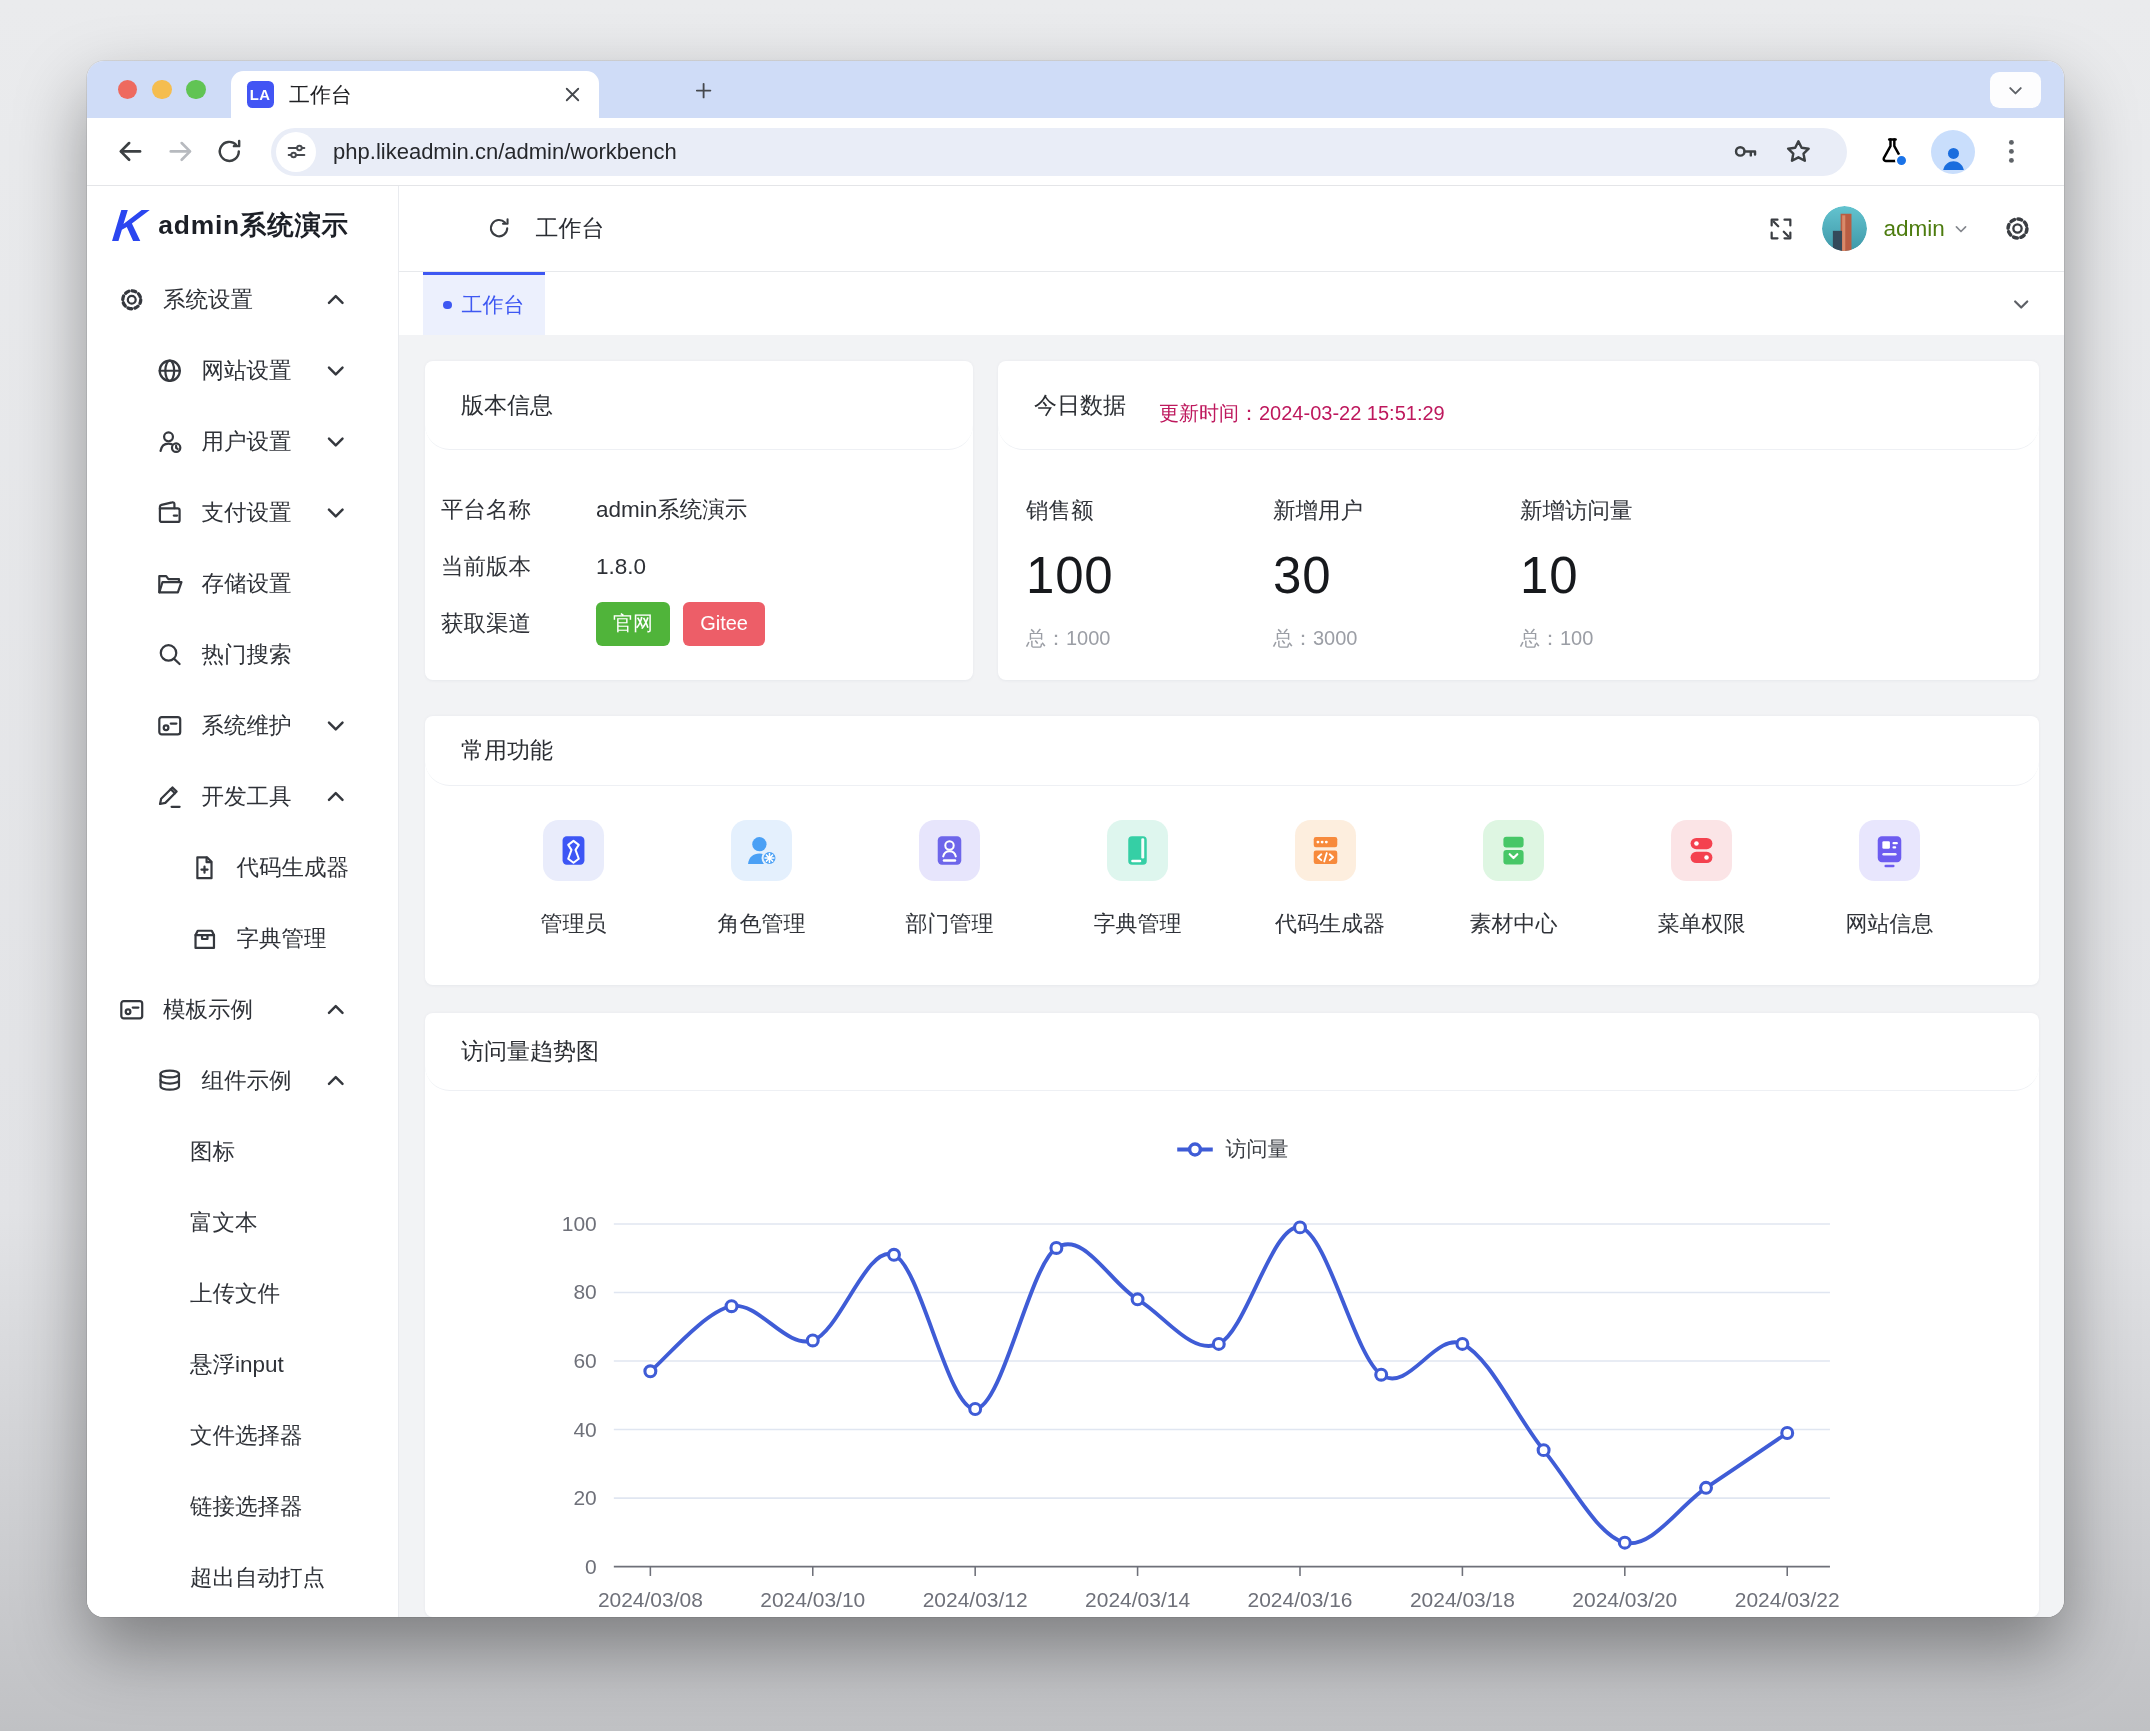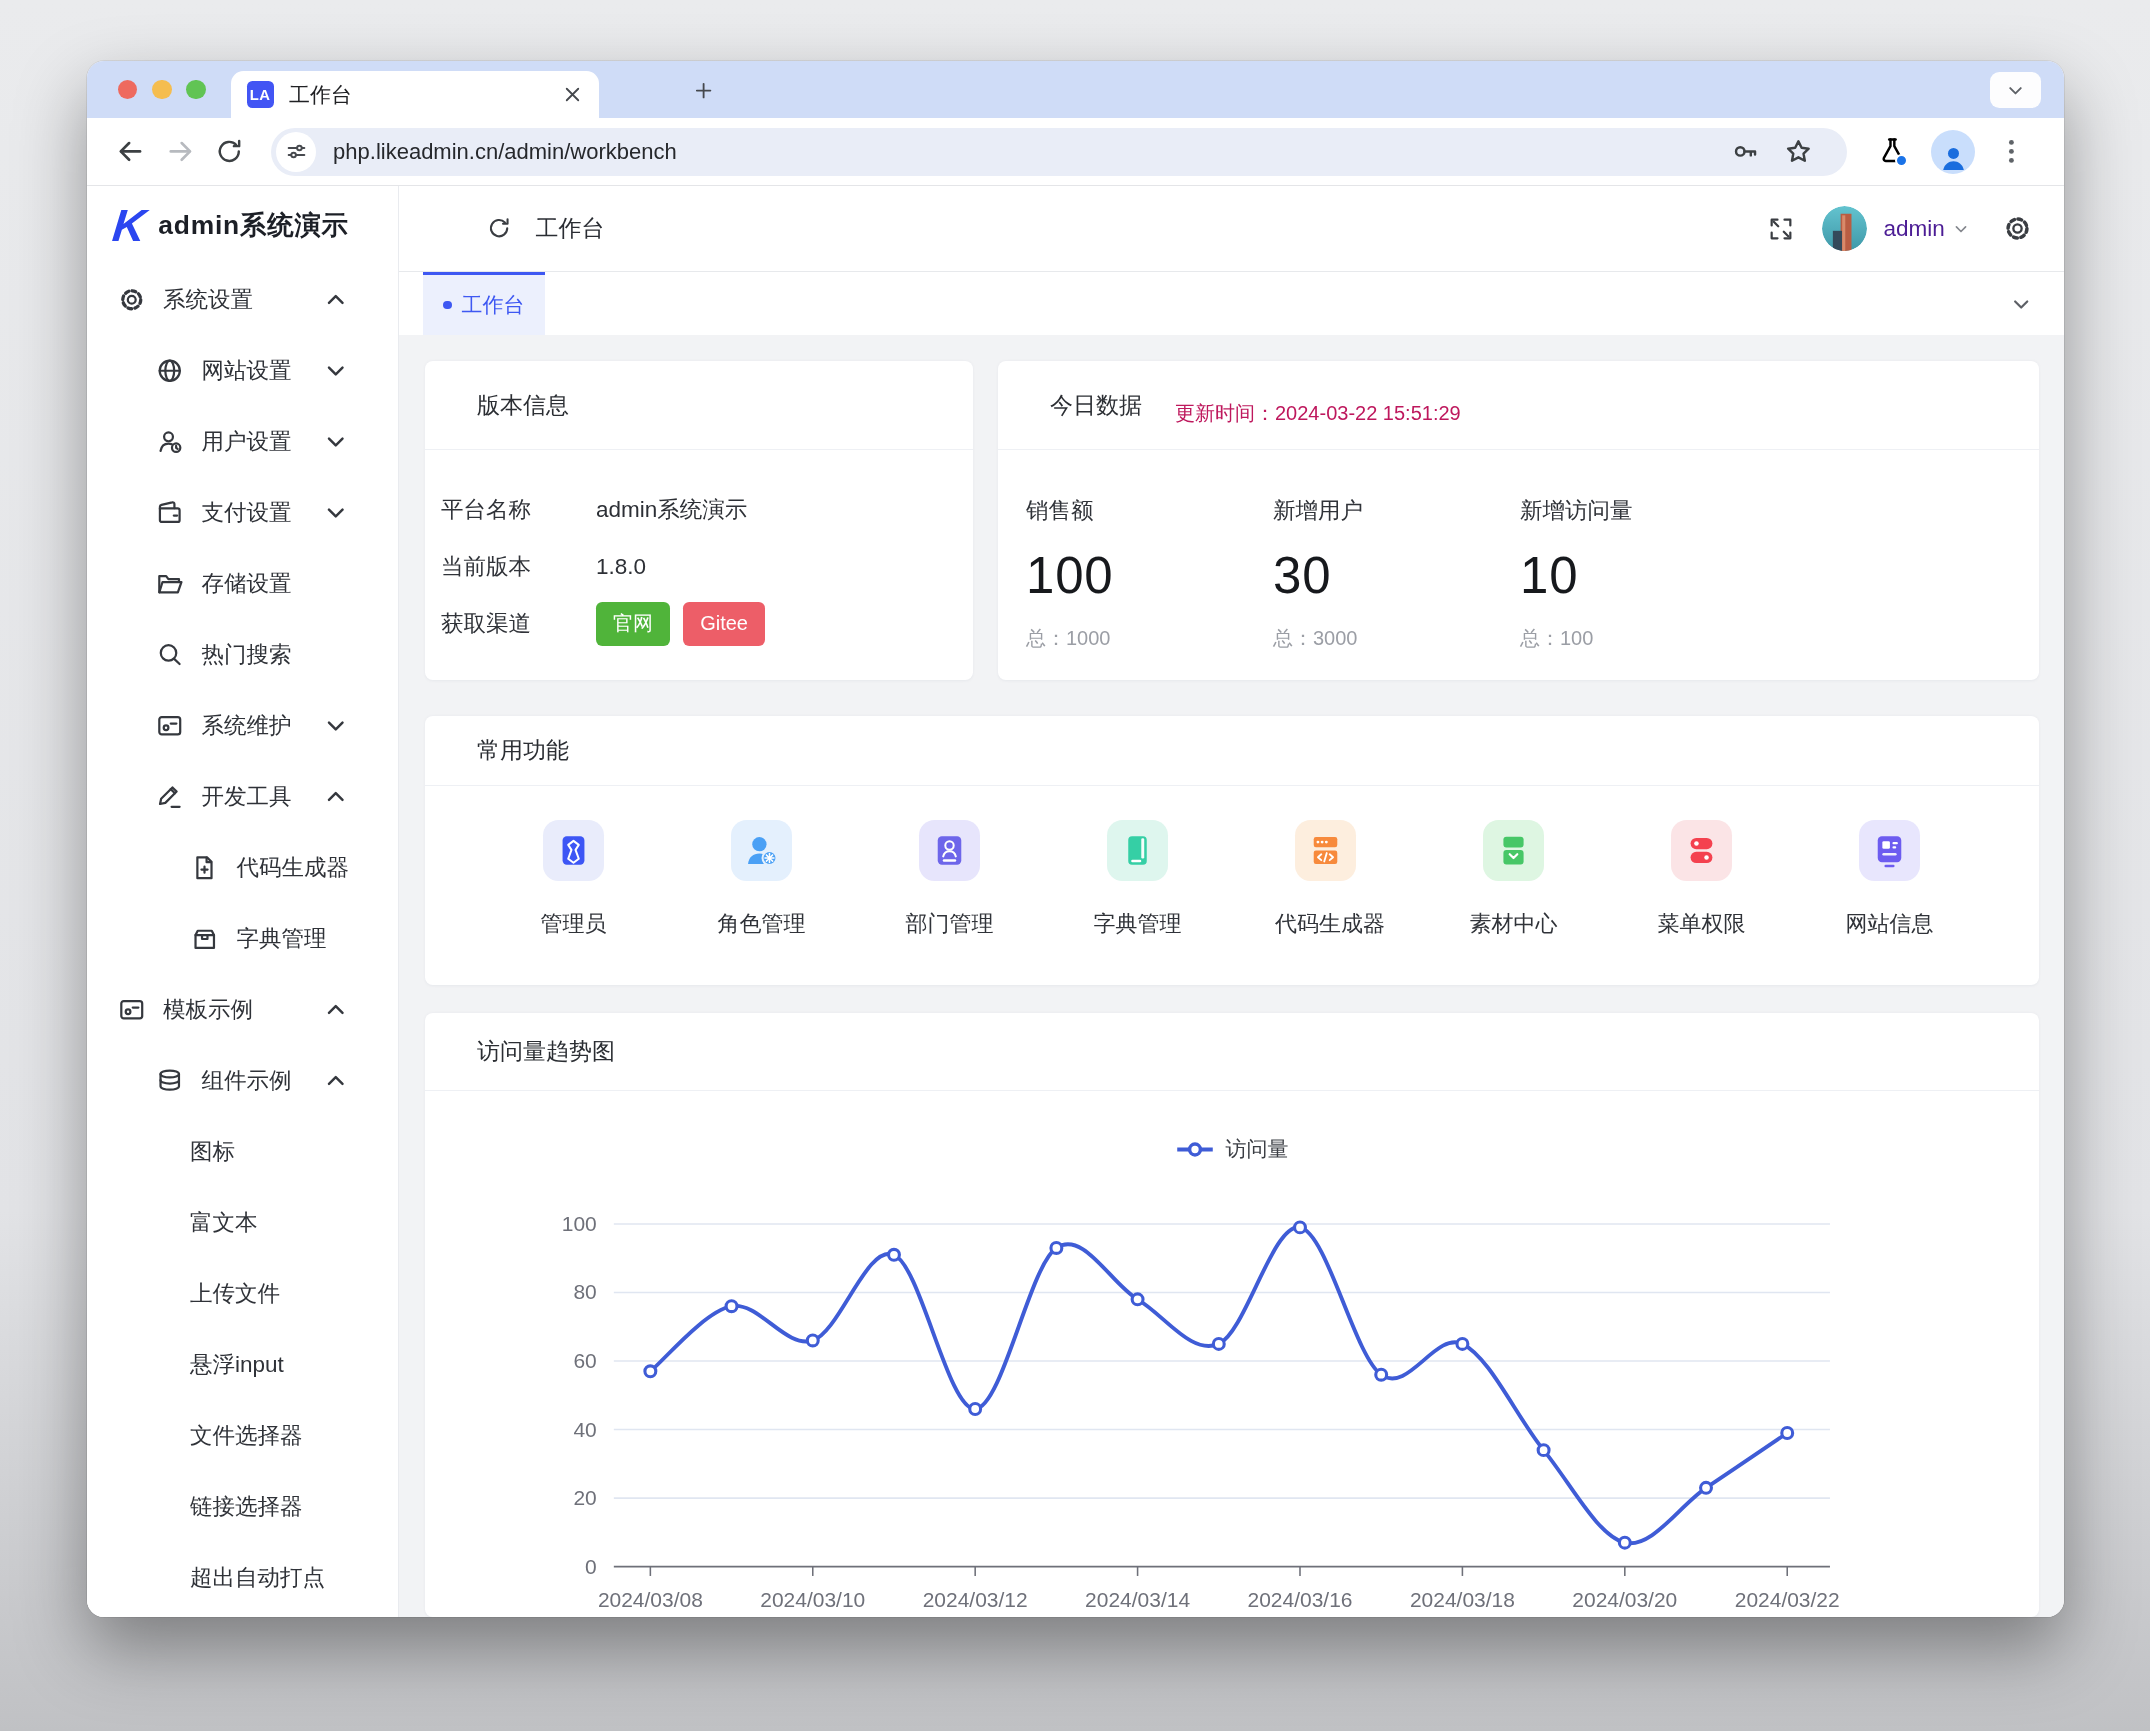--- a/index.html
+++ b/index.html
@@ -57,34 +57,34 @@
   .nav-label { font-size:22.5px; }
   .lvl0 { padding-left:29.5px; } .lvl1 { padding-left:68px;align-items:center; } .lvl2 { padding-left:103px; }
   .nav-chevron { position:absolute; right:31px; width:22px; height:22px; color:#85888e; }
 
   .maincol { flex:1; display:flex; flex-direction:column; min-width:0; }
   .app-header { height:85px; background:#fff; display:flex; align-items:center; padding:0 31px 0 87px; flex:none; }
   .hdr-refresh { width:26.4px; height:26.4px; color:#3a3d42; }
   .hdr-title { font-size:23px; color:#2a2d33; margin-left:23px; flex:1; }
   .hdr-full { width:28px; height:28px; color:#3a3d42; margin-right:26.4px; }
   .hdr-avatar { width:45px; height:45px; border-radius:50%; overflow:hidden; flex:none; }
-  .hdr-user { font-size:22.5px; color:#4c1d95; margin-left:17px; }
+  .hdr-user { font-size:22.5px; color:#4d7c0f; margin-left:17px; }
   .hdr-user-chevron { width:20px; height:20px; color:#85888e; margin-left:6.2px; }
   .hdr-gear { width:31px; height:31px; color:#3a3d42; margin-left:31px; }
 
   .pagetabs { height:64px; background:#fff; border-top:1.6px solid #e7e9ec; position:relative; display:flex; flex:none; }
   .ptab { margin-left:24px; height:100%; padding:0 20px; background:#ecf0fd; border-top:3.9px solid #3e58f2;
     display:flex; align-items:center; gap:10px; color:#3e58f2; cursor:pointer; }
   .ptab .dot { width:8.5px; height:8.5px; border-radius:50%; background:#3e58f2; }
   .ptab-label { font-size:21px; }
   .ptabs-chevron { position:absolute; right:29.5px; top:18.6px; width:26.4px; height:26.4px; color:#5d6066; }
 
   .content { flex:1; padding:26.4px 25px 0 26px; min-height:0; display:flex; flex-direction:column; }
   .card { background:#fff; border-radius:7.8px; box-shadow:0 0.8px 3.1px rgba(25,35,70,.05); }
-  .card-head { height:89px; border-bottom:1.6px solid #eef0f4; display:flex; align-items:center; padding:0 52px; }
+  .card-head { height:89px; border-bottom:1.6px solid #eef0f4; display:flex; align-items:center; padding:0 36px;border-radius:25px; }
   .card-title { font-size:23px; color:#2b2e33; }
 
   .row1 { display:flex; gap:25px; height:319px; margin-bottom:36px; flex:none; }
   .version-card { width:548px; flex:none; display:flex; flex-direction:column; }
   .vrows { padding:31px 16px 0; }
   .vrow { display:flex; align-items:center; height:57px; font-size:22.5px; color:#303339; }
   .vlabel { width:155px; flex:none; }
   .vvalue { color:#2d3036; }
   .chan-btn { height:44px; padding:0 17px; border-radius:6.2px; color:#fff; font-size:20px; border:none;
     display:inline-flex; align-items:center; margin-right:13.2px; cursor:pointer; }

